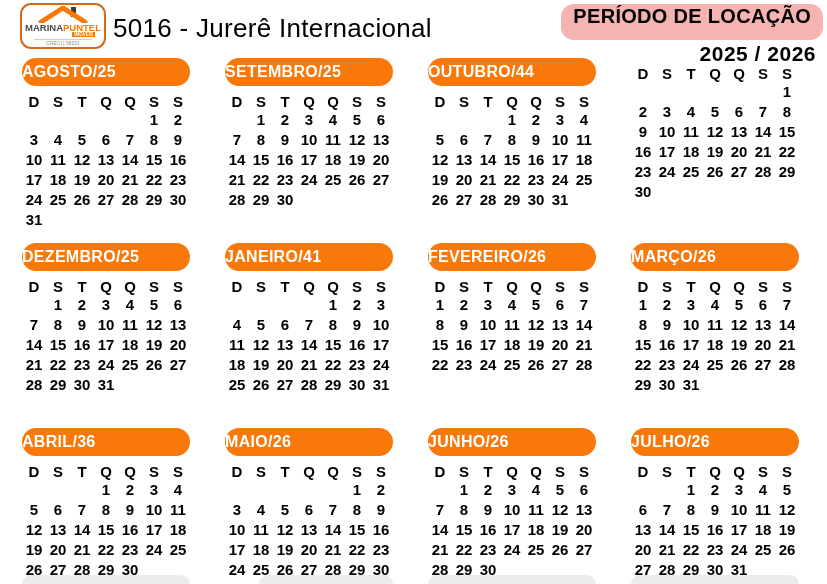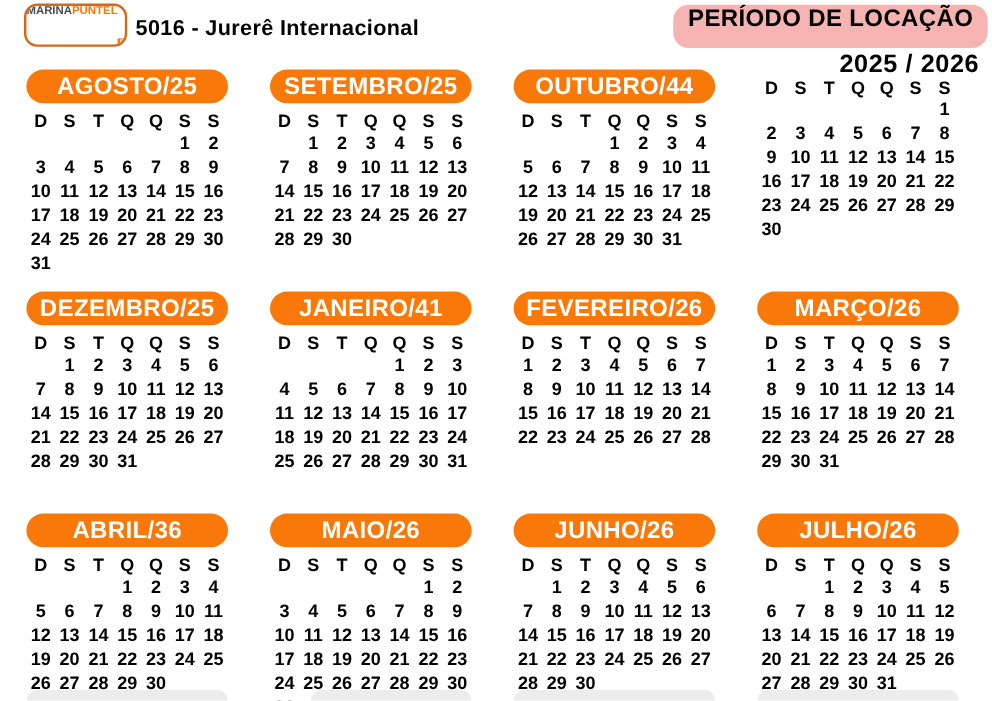--- a/index.html
+++ b/index.html
@@ -1,47 +1,47 @@
 <!DOCTYPE html>
 <html style="--orange: #f8790a; --pink: #f5b3b1;"><head>
 <meta charset="utf-8">
 <style>
   html,body{margin:0;padding:0;background:#fff;}
   .page{position:relative;width:827px;height:584px;overflow:hidden;background:#fff;
         font-family:"Liberation Sans","DejaVu Sans",sans-serif;color:#000;}
 
   
-  .logo{position:absolute;left:20px;top:3px;width:86px;height:36px;border:2px solid #d4691a;
-        border-radius:11px;box-sizing:border-box;display:flex;flex-direction:row;
-        justify-content:flex-start;background:#fff;overflow:hidden;}
+  .logo{position:absolute;left:20px;top:3px;width:86px;height:46px;border:2px solid #d4691a;
+        border-radius:11px;box-sizing:border-box;display:flex;flex-direction:column;
+        align-items:center;justify-content:flex-start;background:#fff;overflow:hidden;}
   .logo svg{display:block;margin-top:1px;}
   .logo-line{font-weight:bold;font-size:9.5px;line-height:9px;letter-spacing:0;white-space:nowrap;}
   .logo-marina{color:#4a4a4a;}
   .logo-puntel{color:var(--orange,#f8790a);}
   .logo-sub{font-size:4.5px;line-height:5px;background:var(--orange,#f8790a);color:#fff;
             padding:0 2px;align-self:flex-end;margin-right:9px;font-weight:bold;}
   .logo-creci{font-size:5px;line-height:7px;color:#8a8a8a;border-top:1px solid #cfcfcf;
               width:70%;text-align:center;margin-top:2px;}
 
-  .page-title{position:absolute;left:113px;top:13px;font-size:18px;font-weight:bold;
+  .page-title{position:absolute;left:113px;top:13px;font-size:26px;font-weight:normal;
               letter-spacing:.3px;white-space:nowrap;}
 
   .period{position:absolute;right:4px;top:4px;text-align:right;}
   .period-pill{display:inline-block;background:var(--pink,#f5b3b1);border-radius:13px;
                padding:1px 12px 12px;font-size:20px;font-weight:bold;letter-spacing:.3px;
                white-space:nowrap;}
   .period-years{font-size:21px;font-weight:bold;margin-top:2px;padding-right:7px;letter-spacing:.5px;}
 
   
   .months{position:absolute;top:58px;left:22px;width:777px;display:grid;
           grid-template-columns:repeat(4,168px);column-gap:35px;
           grid-template-rows:185px 185px auto;}
   .month{width:168px;}
   .month-pill{height:28px;line-height:28px;border-radius:14px;background:var(--orange,#f8790a);
-              color:#fff;font-weight:bold;font-size:20px;text-align:center;letter-spacing:.3px;
+              color:#fff;font-weight:bold;font-size:16px;text-align:left;letter-spacing:.3px;
               white-space:nowrap;}
   .weekdays{display:grid;grid-template-columns:repeat(7,1fr);margin-top:7px;height:17px;}
   .wd{font-weight:bold;font-size:15px;text-align:center;line-height:17px;}
   .week{display:grid;grid-template-columns:repeat(7,1fr);height:20px;}
   .day{font-weight:bold;font-size:15px;text-align:center;line-height:20px;}
 
   
   .bottom-bars{position:absolute;bottom:0;left:22px;width:777px;height:9px;display:grid;
                grid-template-columns:repeat(4,168px);column-gap:35px;}
   .bottom-bar{background:#ececec;border-radius:9px 9px 0 0;height:9px;}

